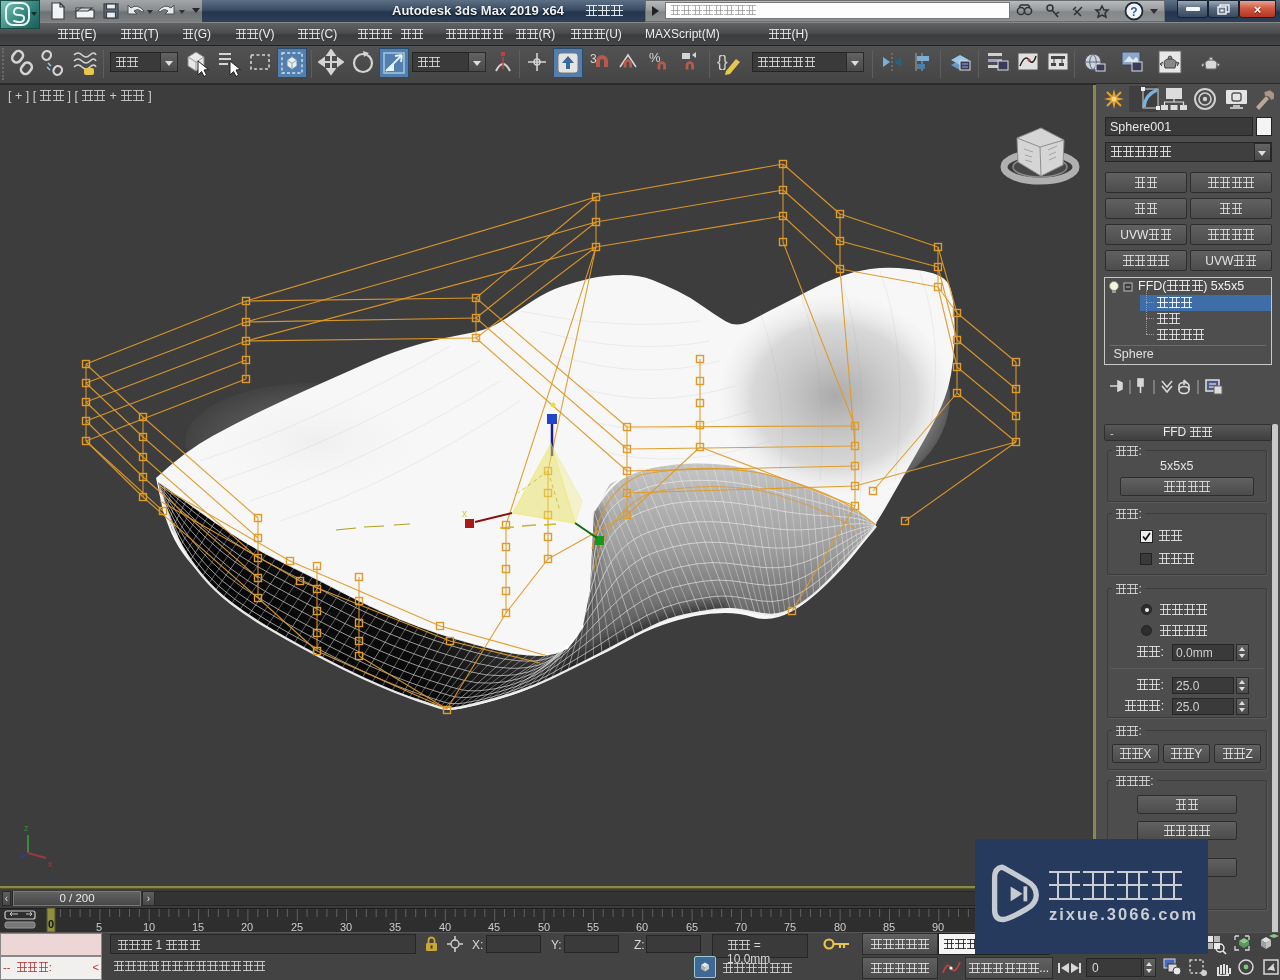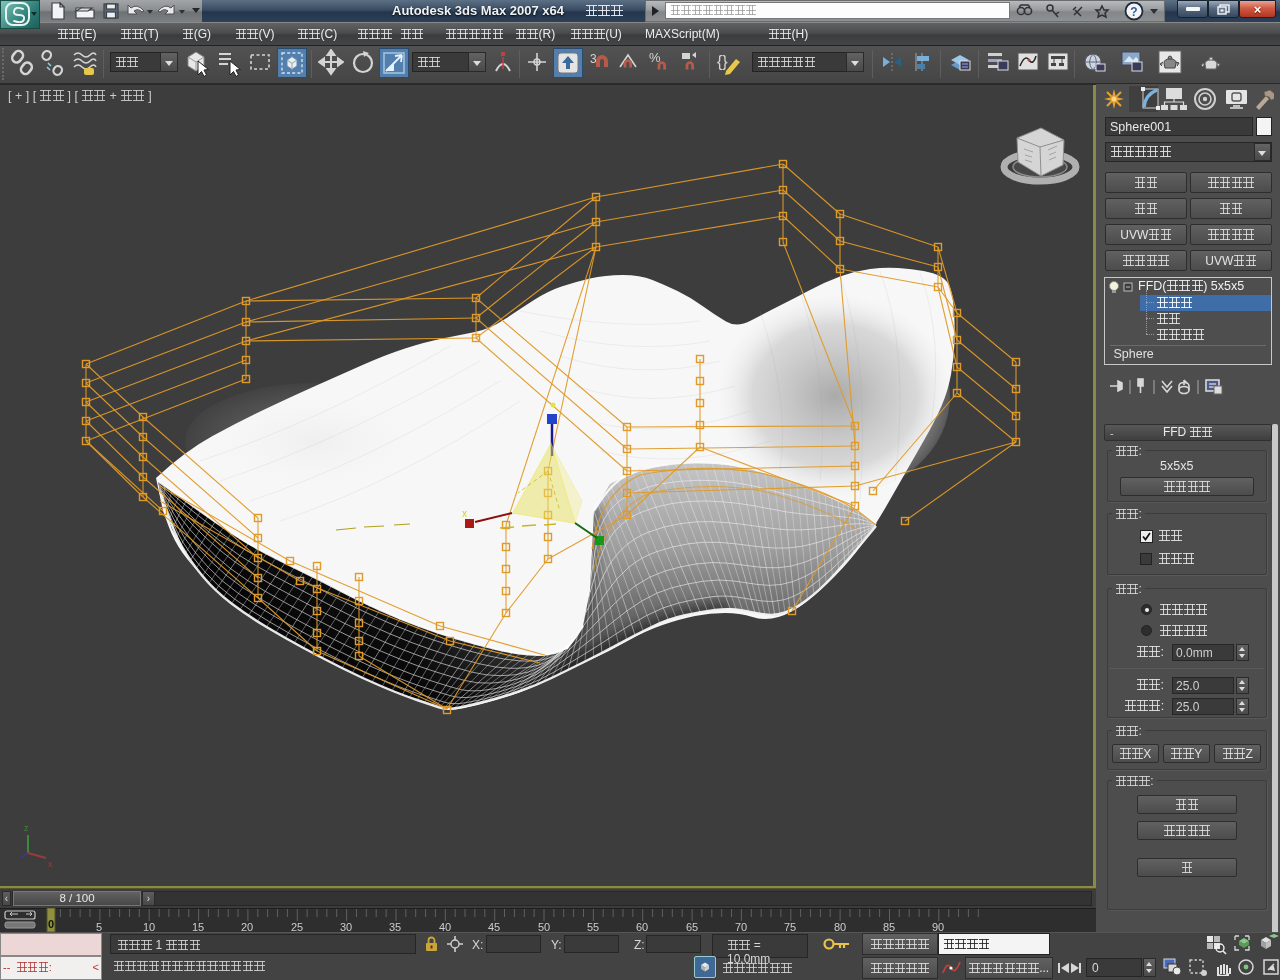--- a/index.html
+++ b/index.html
@@ -33,21 +33,21 @@
   <rect x="60" y="2" width="14" height="14" fill="#5a6b80"></rect>
         <rect x="62.5" y="2" width="9" height="5" fill="#eceef0"></rect>
         <rect x="62.5" y="10" width="9" height="6" fill="#eceef0"></rect>
  </g>
  <path d="M100 9 q-7 -8 -13 -3 l-3 -3 v9 h9 l-3 -3 q4 -3 8 1 z" fill="#e8eaec" stroke="#4a4e52" stroke-width="1"></path>
  <path d="M114 9 q7 -8 13 -3 l3 -3 v9 h-9 l3 -3 q-4 -3 -8 1 z" fill="#e8eaec" stroke="#4a4e52" stroke-width="1"></path>
  <path d="M103 8 l6 0 l-3 4 z" fill="#2e3236"></path>
  <path d="M135 8 l6 0 l-3 4 z" fill="#2e3236"></path>
  <path d="M148 6 l8 0 l-4 5 z" fill="#23272b"></path>
 </svg>
-<div class="abs" style="left:392px;top:3px;width:300px;height:16px;color:#eef2f6;font-size:13px;font-weight:bold;text-shadow:0 1px 2px #000">Autodesk 3ds Max  2007 x64</div>
+<div class="abs" style="left:392px;top:3px;width:300px;height:16px;color:#eef2f6;font-size:13px;font-weight:bold;text-shadow:0 1px 2px #000">Autodesk 3ds Max  2019 x64</div>
 <div class="abs" style="left:585px;top:3px;color:#eef2f6;font-size:13px;font-weight:bold;text-shadow:0 1px 2px #000"><i class="g"></i><i class="g"></i><i class="g"></i></div>
 <div class="abs" style="left:645px;top:0;width:520px;height:22px;background:linear-gradient(#b8babc,#999c9e 45%,#84878a 55%,#8e9193);border:1px solid #6a6d70"></div>
 <div class="abs" style="left:652px;top:6px;width:0;height:0;border-left:7px solid #222;border-top:5px solid transparent;border-bottom:5px solid transparent"></div>
 <div class="abs" style="left:665px;top:2px;width:345px;height:17px;background:#fdfdfd;border:1px solid #777;color:#9a9a9a;font-style:italic;font-size:11px;padding:1px 4px"><i class="g"></i><i class="g"></i><i class="g"></i><i class="g"></i><i class="g"></i><i class="g"></i><i class="g"></i><i class="g"></i></div>
 <svg class="abs" style="left:1014px;top:2px" width="150" height="19" viewBox="0 0 150 19">
  <g fill="none" stroke="#2e3236" stroke-width="1.5">
   <circle cx="7" cy="9" r="3.6"></circle>
         <circle cx="14" cy="9" r="3.6"></circle>
         <path d="M5 5 l2 -2 h7 l2 2"></path>
   <circle cx="36" cy="6" r="3"></circle>
@@ -824,21 +824,21 @@
       <i class="g"></i>
       <i class="g"></i>
       <i class="g"></i>
     </div>
     <div class="abs btn" style="left:1137px;top:858px;width:100px;height:19px">
       <i class="g"></i>
     </div>
     <div class="abs" style="left:0;top:888px;width:1096px;height:20px;background:#3c3c3c;border-top:1px solid #55552e"></div>
     <div class="abs" style="left:2px;top:891px;width:9px;height:15px;background:linear-gradient(#5e5e5e,#484848);border:1px solid #2a2a2a;color:#ddd;font-size:10px;text-align:center;line-height:13px">‹</div>
     <div class="abs" style="left:12px;top:891px;width:1080px;height:15px;background:#333333;border:1px solid #262626"></div>
-    <div class="abs" style="left:13px;top:891px;width:128px;height:15px;background:linear-gradient(#626262,#474747);border:1px solid #777;color:#e8e8e8;font-size:11.5px;text-align:center;line-height:13px">8 / 100</div>
+    <div class="abs" style="left:13px;top:891px;width:128px;height:15px;background:linear-gradient(#626262,#474747);border:1px solid #777;color:#e8e8e8;font-size:11.5px;text-align:center;line-height:13px">0 / 200</div>
     <div class="abs" style="left:142px;top:891px;width:13px;height:15px;background:linear-gradient(#5e5e5e,#484848);border:1px solid #2a2a2a;color:#ddd;font-size:10px;text-align:center;line-height:13px">›</div>
     <div class="abs" style="left:0;top:908px;width:1096px;height:24px;background:#2e2e2e;border-top:1px solid #1e1e1e"></div>
     <svg class="abs" style="left:4px;top:910px" width="38" height="20" viewBox="0 0 38 20">
 <rect x="1" y="1" width="30" height="8" rx="2" fill="none" stroke="#c8c8c8" stroke-width="1.2"></rect>
 <path d="M6 4 h8 m-8 0 l2 -2 m-2 2 l2 2 m14 -2 h6 m0 0 l-2 -2 m2 2 l-2 2" stroke="#c8c8c8" stroke-width="1"></path>
 <rect x="1" y="12" width="30" height="6" rx="2" fill="#777" stroke="#999" stroke-width="1"></rect>
 </svg>
     <svg class="abs" style="left:0;top:908px" width="1096" height="24" viewBox="0 0 1096 24">
       <rect x="50.0" y="1" width="1" height="12" fill="#606060"></rect>
       <rect x="59.9" y="1" width="1" height="8" fill="#606060"></rect>
@@ -1050,12 +1050,21 @@
         <path d="M64 4 l5 -2 5 2 -5 2z" fill="#8ac88a"></path>
       </g>
 </svg>
     <div class="abs" style="left:694px;top:956px;width:22px;height:22px;background:#3e6996;border:1px solid #9cc;border-radius:2px"></div>
     <svg class="abs" style="left:697px;top:959px" width="16" height="16" viewBox="0 0 16 16">
 <path d="M4 6 l4 -2.5 4 2.5 -4 2.5z" fill="#e8e8e8"></path>
       <path d="M4 6 v4 l4 2.5 v-4z" fill="#b0b0b0"></path>
       <path d="M12 6 v4 l-4 2.5 v-4z" fill="#d0d0d0"></path>
 </svg>
     <div class="abs" style="left:722px;top:961px;color:#d8d8d8;font-size:12px"><i class="g"></i><i class="g"></i><i class="g"></i><i class="g"></i><i class="g"></i><i class="g"></i></div>
+<div class="abs" style="left:975px;top:839px;width:233px;height:115px;background:#253a5c;z-index:40">
+ <svg class="abs" style="left:10px;top:18px" width="62" height="78" viewBox="0 0 58 70">
+  <path d="M16 8 q-7 1 -7 10 l0 30 q0 9 8 9 q5 0 22 -10 q9 -5 9 -13 q0 -8 -9 -13 q-17 -10 -23 -13z" fill="none" stroke="#c6cad1" stroke-width="5" stroke-linejoin="round"></path>
+  <path d="M24 26 l11 7 -11 7 z" fill="#c6cad1"></path>
+  <rect x="36" y="26" width="3.5" height="14" fill="#c6cad1"></rect>
+ </svg>
+ <div class="abs" style="left:72px;top:27px;font-size:35px;color:#c9cdd4;letter-spacing:3px"><i class="g"></i><i class="g"></i><i class="g"></i><i class="g"></i></div>
+ <div class="abs" style="left:74px;top:66px;font-size:16.5px;color:#c9cdd4;letter-spacing:2px;font-weight:bold;font-family:'Liberation Sans',sans-serif">zixue.3066.com</div>
+</div>
 </div>
 </body></html>

